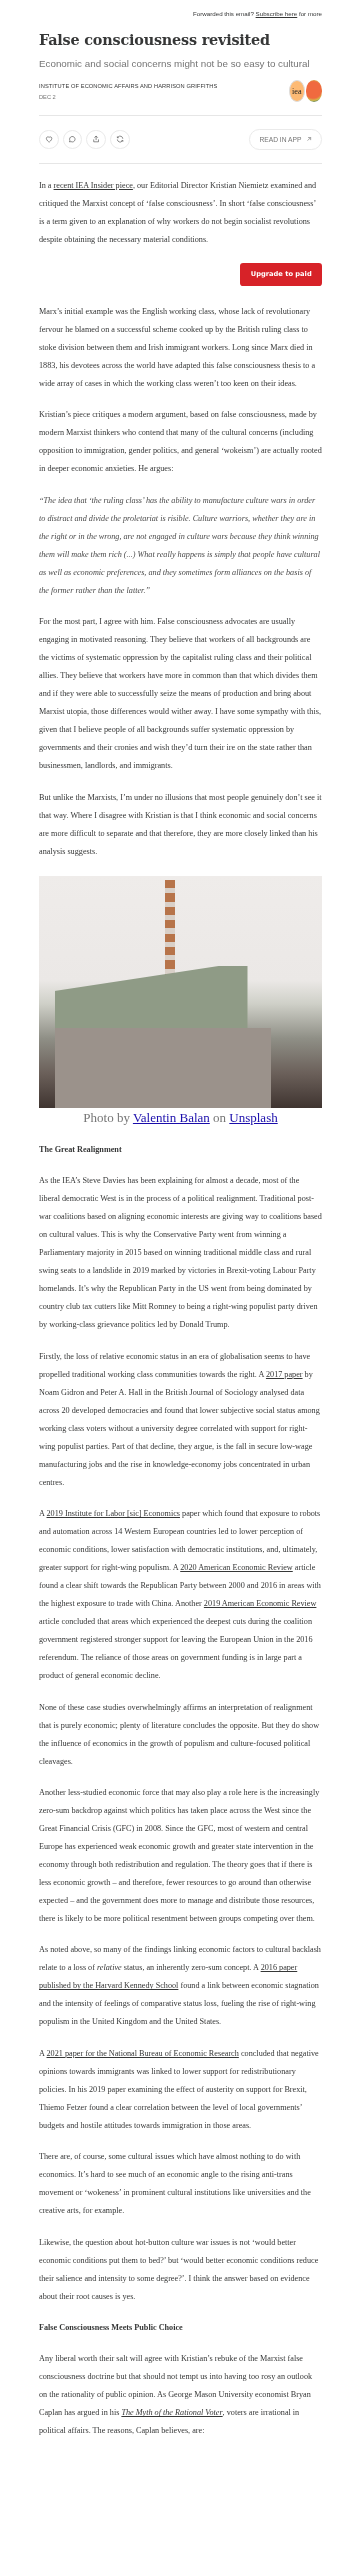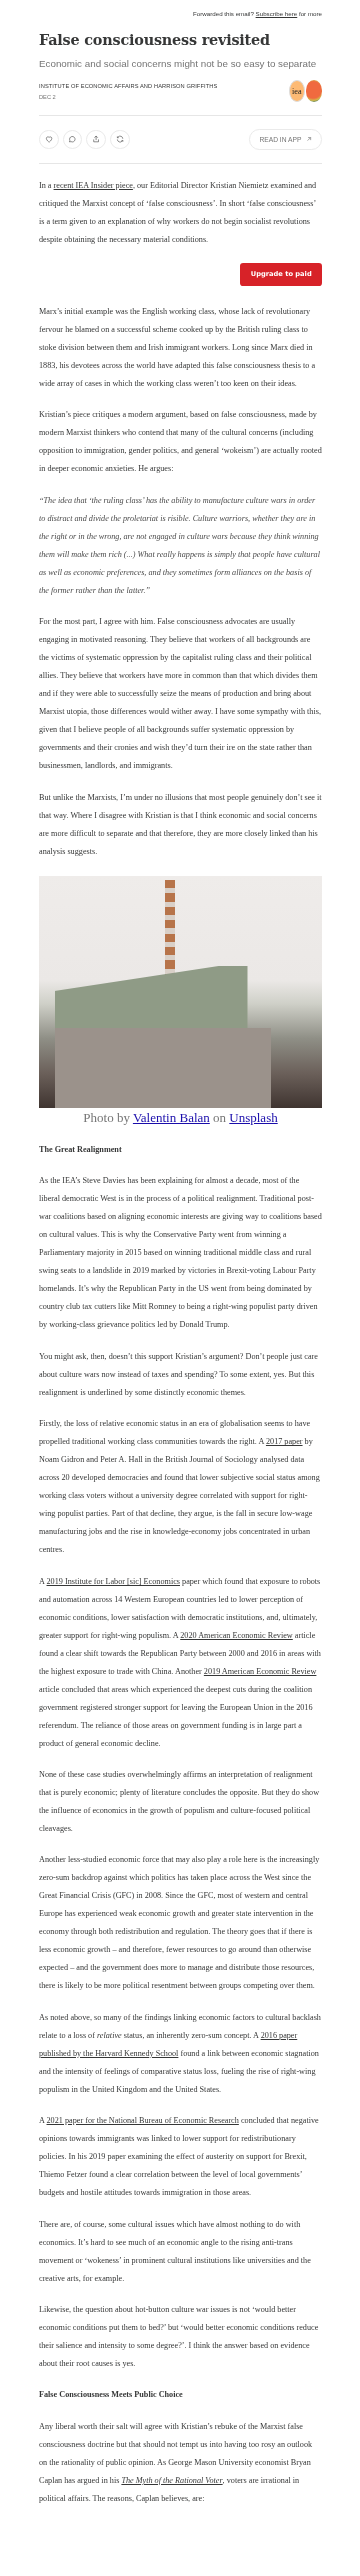--- a/index.html
+++ b/index.html
@@ -39,21 +39,21 @@
 </head>
 <body>
 
 <div class="wrap">
 
   <div class="fwd">
     <span>Forwarded this email? </span><a href="#">Subscribe here</a><span> for more</span>
   </div>
 
   <h1 class="title">False consciousness revisited</h1>
-  <div class="subtitle">Economic and social concerns might not be so easy to separate</div>
+  <div class="subtitle">Economic and social concerns might not be so easy to cultural</div>
 
   <div class="byline-row">
     <div>
       <div class="authors">INSTITUTE OF ECONOMIC AFFAIRS AND HARRISON GRIFFITHS</div>
       <div class="date">DEC 2</div>
     </div>
     <div class="avatars">
       <div class="av-iea">iea</div>
       <div class="av-org"></div>
     </div>
@@ -109,21 +109,20 @@
       <div class="chimney"></div>
       <div class="building"></div>
       <div class="building2"></div>
     </div>
     <div class="caption">
       <span>Photo by </span><a href="#">Valentin Balan</a><span> on </span><a href="#">Unsplash</a>
     </div>
 
     <h3>The Great Realignment</h3>
     <p>As the IEA’s Steve Davies has been explaining for almost a decade, most of the liberal democratic West is in the process of a political realignment. Traditional post-war coalitions based on aligning economic interests are giving way to coalitions based on cultural values. This is why the Conservative Party went from winning a Parliamentary majority in 2015 based on winning traditional middle class and rural swing seats to a landslide in 2019 marked by victories in Brexit-voting Labour Party homelands. It’s why the Republican Party in the US went from being dominated by country club tax cutters like Mitt Romney to being a right-wing populist party driven by working-class grievance politics led by Donald Trump.</p>
-    <p>You might ask, then, doesn’t this support Kristian’s argument? Don’t people just care about culture wars now instead of taxes and spending? To some extent, yes. But this realignment is underlined by some distinctly economic themes.</p>
     <p><span>Firstly, the loss of relative economic status in an era of globalisation seems to have propelled traditional working class communities towards the right. A </span><a href="#">2017 paper</a><span> by Noam Gidron and Peter A. Hall in the British Journal of Sociology analysed data across 20 developed democracies and found that lower subjective social status among working class voters without a university degree correlated with support for right-wing populist parties. Part of that decline, they argue, is the fall in secure low-wage manufacturing jobs and the rise in knowledge-economy jobs concentrated in urban centres.</span></p>
     <p><span>A </span><a href="#">2019 Institute for Labor [sic] Economics</a><span> paper which found that exposure to robots and automation across 14 Western European countries led to lower perception of economic conditions, lower satisfaction with democratic institutions, and, ultimately, greater support for right-wing populism. A </span><a href="#">2020 American Economic Review</a><span> article found a clear shift towards the Republican Party between 2000 and 2016 in areas with the highest exposure to trade with China. Another </span><a href="#">2019 American Economic Review</a><span> article concluded that areas which experienced the deepest cuts during the coalition government registered stronger support for leaving the European Union in the 2016 referendum. The reliance of those areas on government funding is in large part a product of general economic decline.</span></p>
     <p>None of these case studies overwhelmingly affirms an interpretation of realignment that is purely economic; plenty of literature concludes the opposite. But they do show the influence of economics in the growth of populism and culture-focused political cleavages.</p>
     <p>Another less-studied economic force that may also play a role here is the increasingly zero-sum backdrop against which politics has taken place across the West since the Great Financial Crisis (GFC) in 2008. Since the GFC, most of western and central Europe has experienced weak economic growth and greater state intervention in the economy through both redistribution and regulation. The theory goes that if there is less economic growth – and therefore, fewer resources to go around than otherwise expected – and the government does more to manage and distribute those resources, there is likely to be more political resentment between groups competing over them.</p>
     <p><span>As noted above, so many of the findings linking economic factors to cultural backlash relate to a loss of </span><em>relative</em><span> status, an inherently zero-sum concept. A </span><a href="#">2016 paper published by the Harvard Kennedy School</a><span> found a link between economic stagnation and the intensity of feelings of comparative status loss, fueling the rise of right-wing populism in the United Kingdom and the United States.</span></p>
     <p><span>A </span><a href="#">2021 paper for the National Bureau of Economic Research</a><span> concluded that negative opinions towards immigrants was linked to lower support for redistributionary policies. In his 2019 paper examining the effect of austerity on support for Brexit, Thiemo Fetzer found a clear correlation between the level of local governments’ budgets and hostile attitudes towards immigration in those areas.</span></p>
     <p>There are, of course, some cultural issues which have almost nothing to do with economics. It’s hard to see much of an economic angle to the rising anti-trans movement or ‘wokeness’ in prominent cultural institutions like universities and the creative arts, for example.</p>
     <p>Likewise, the question about hot-button culture war issues is not ‘would better economic conditions put them to bed?’ but ‘would better economic conditions reduce their salience and intensity to some degree?’. I think the answer based on evidence about their root causes is yes.</p>
 
     <h3>False Consciousness Meets Public Choice</h3>

